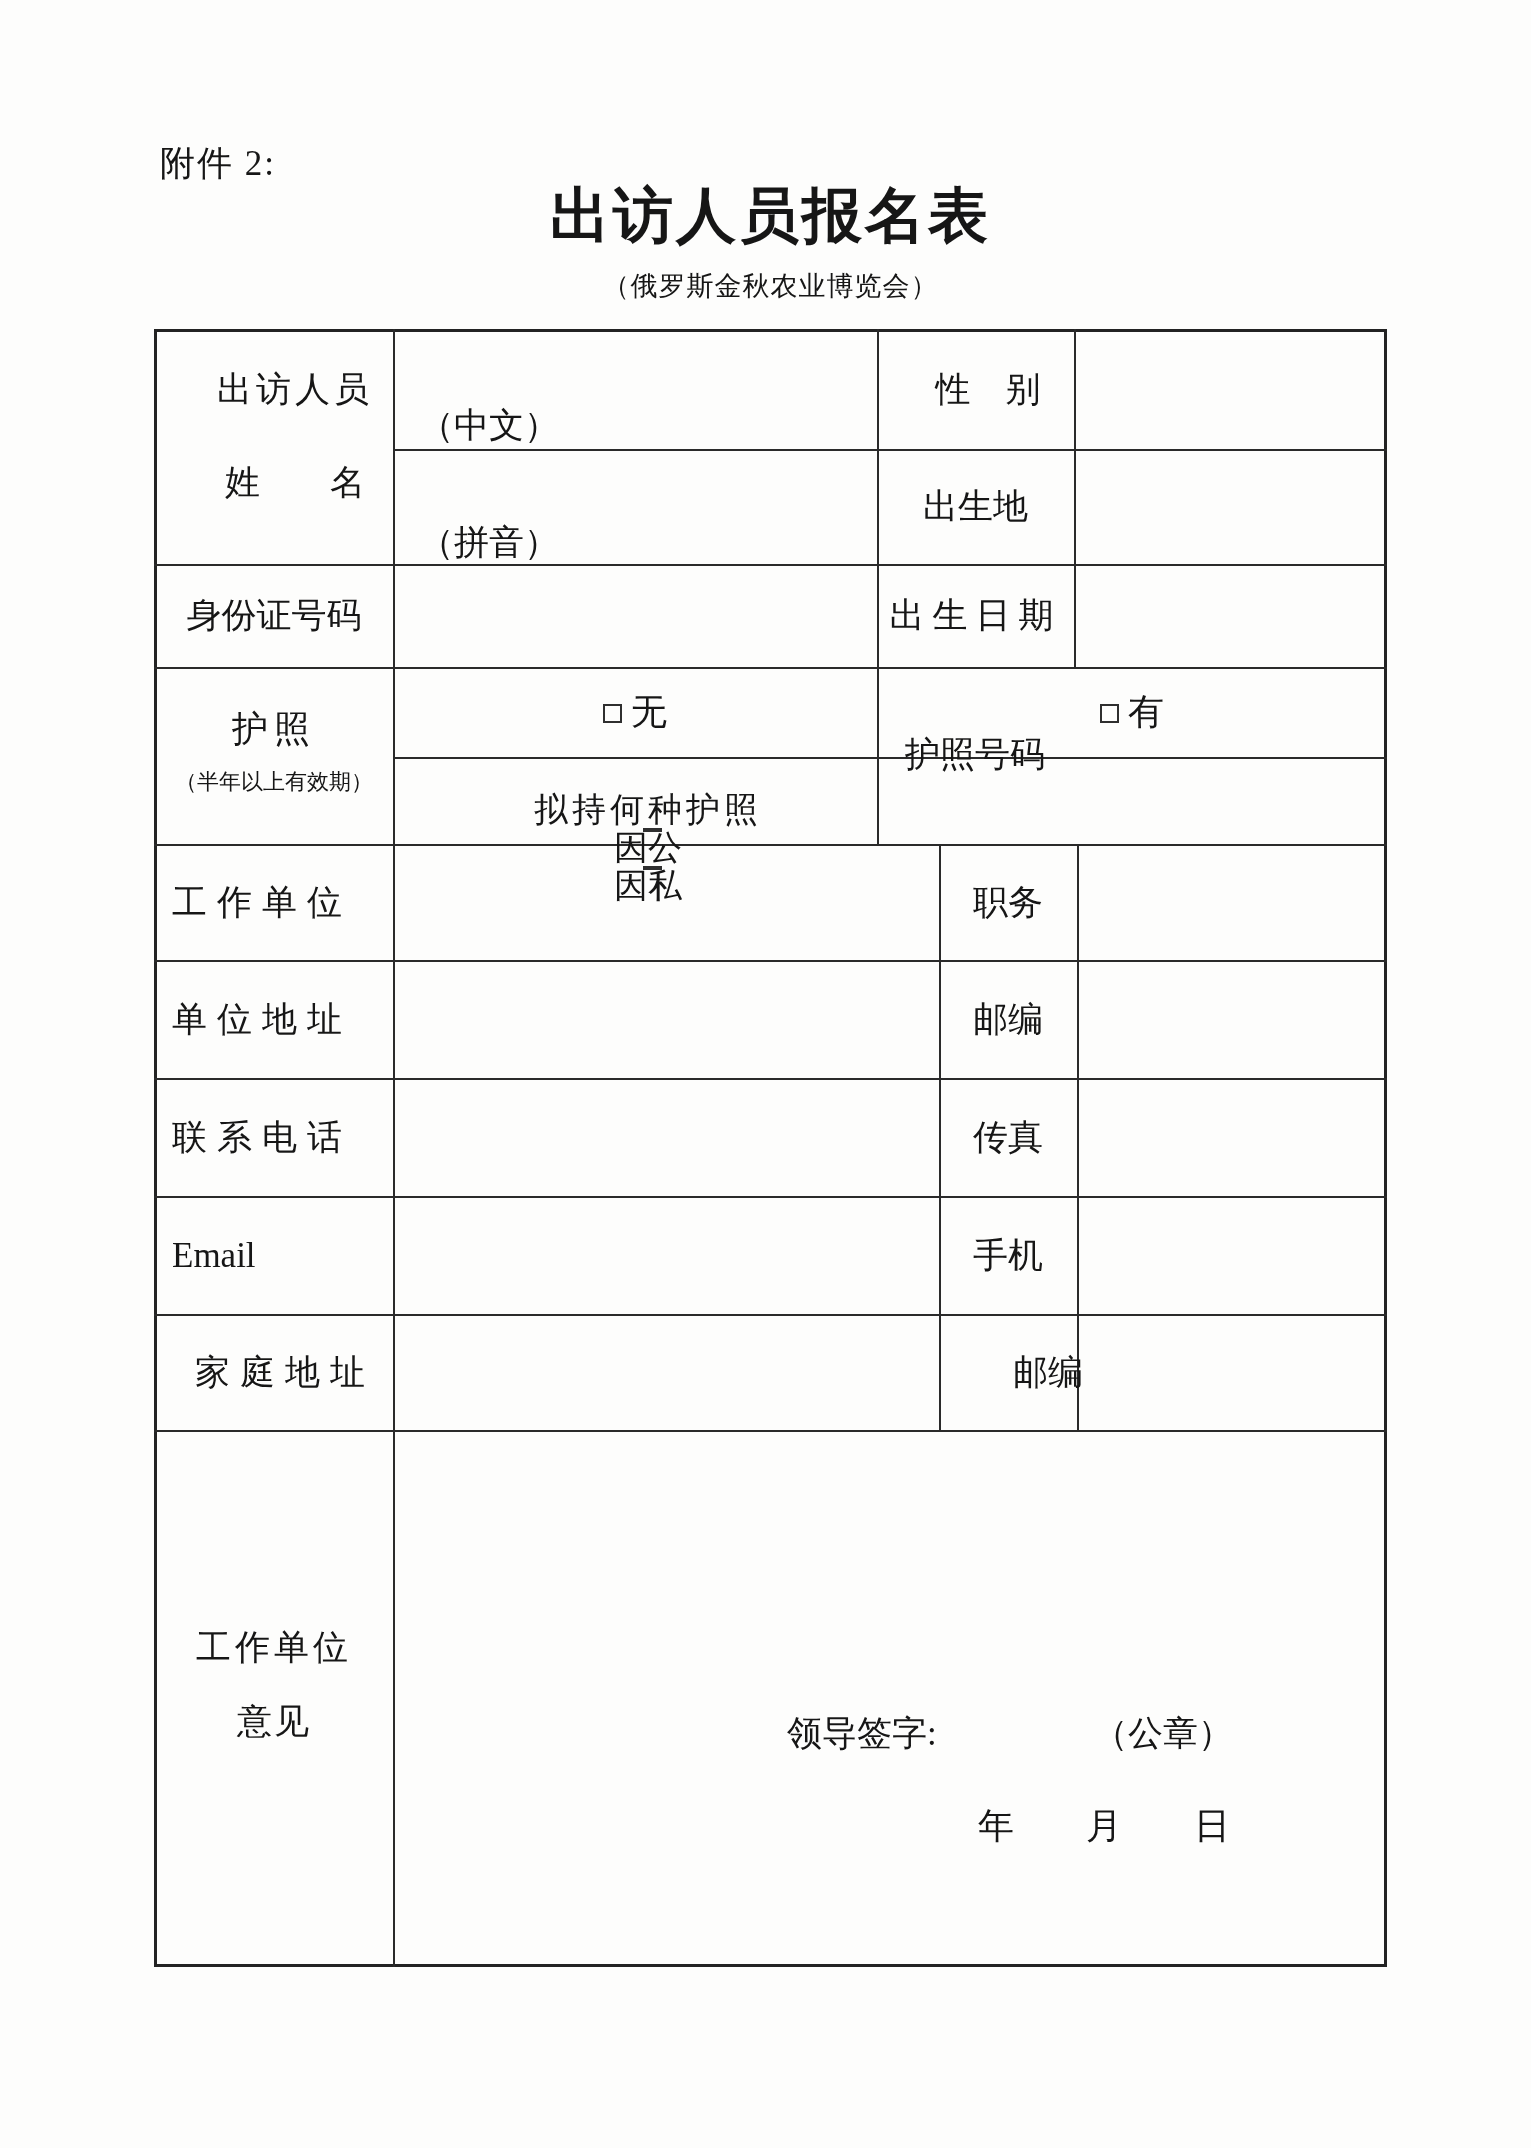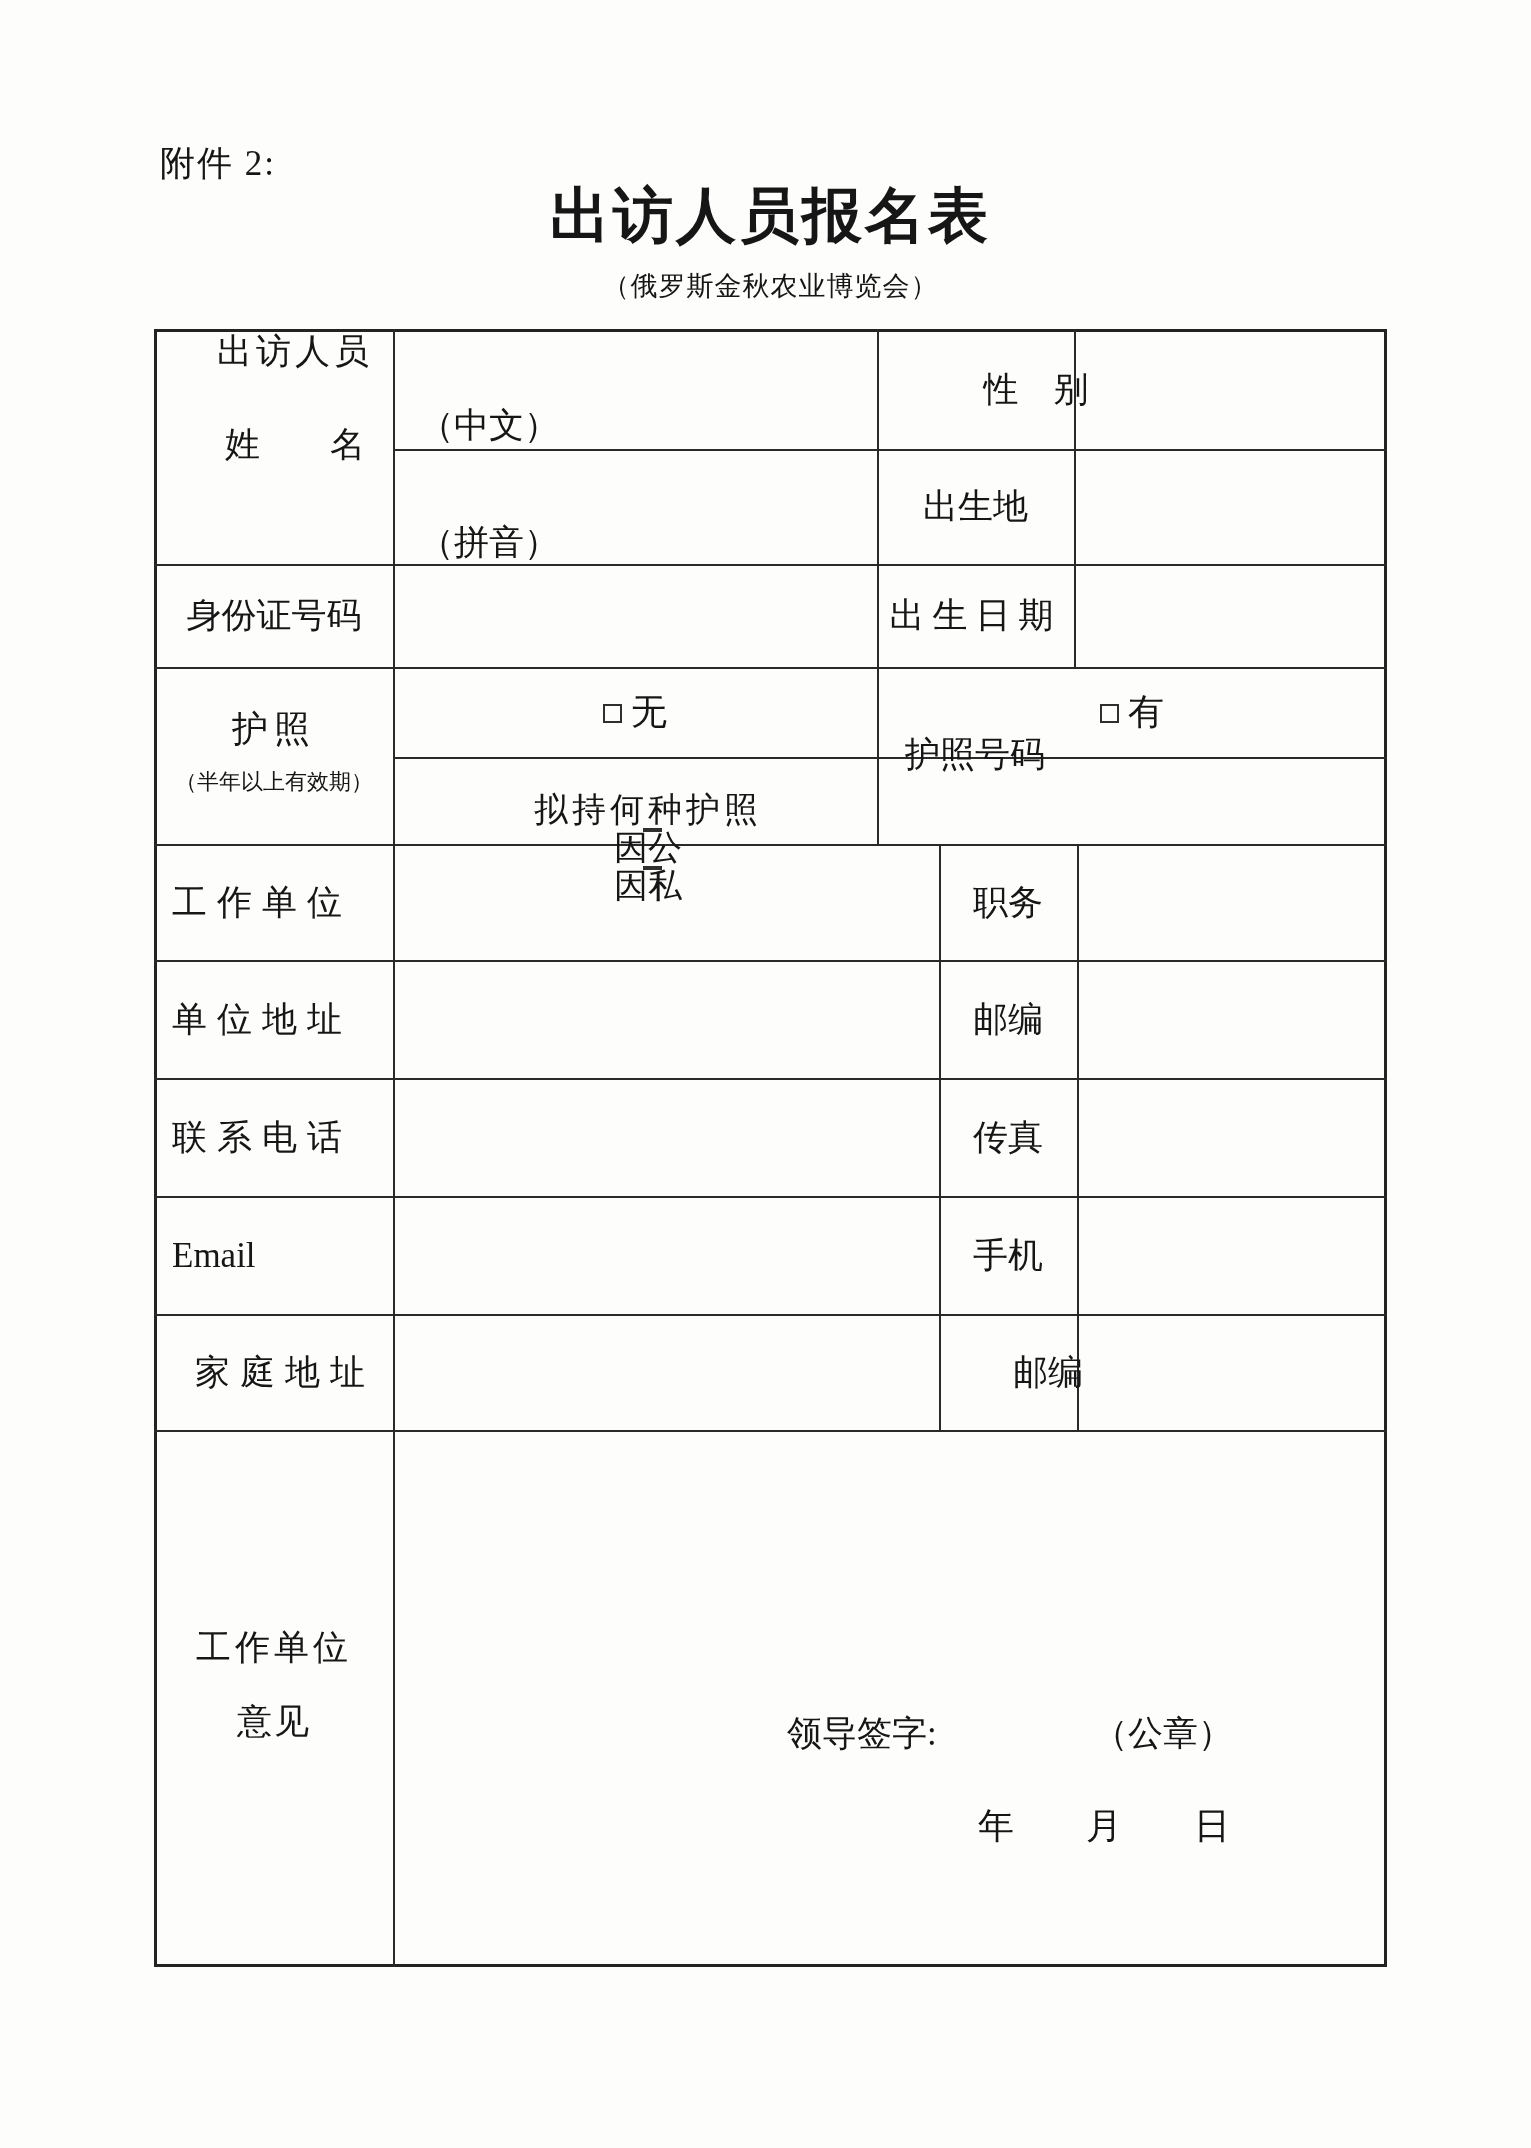--- a/index.html
+++ b/index.html
@@ -38,25 +38,25 @@
   #h8{top:1196px;left:154px;width:1233px;}
   #h9{top:1314px;left:154px;width:1233px;}
   #h10{top:1430px;left:154px;width:1233px;}
   
   .cell{display:flex;align-items:center;font-size:35px;line-height:1;}
   .center{justify-content:center;text-align:center;}
   .padl{padding-left:26px;box-sizing:border-box;margin-top:36px;}
   .ls4{letter-spacing:4px;}
   .ls8{letter-spacing:8px;}
   .ls10{letter-spacing:10px;}
-  #c-name-label{left:155px;top:312px;width:280px;height:234px;}
+  #c-name-label{left:155px;top:350px;width:280px;height:234px;}
   #c-name-label .l1{position:absolute;top:22px;width:100%;text-align:center;letter-spacing:4px;}
   #c-name-label .l2{position:absolute;top:115px;width:100%;text-align:center;}
   #c-chinese{left:393px;top:330px;width:484px;height:119px;}
-  #c-gender{left:877px;top:330px;width:222px;height:119px;margin-left:48px;}
+  #c-gender{left:877px;top:330px;width:222px;height:119px;}
   #c-gender-v{left:1074px;top:330px;width:313px;height:119px;}
   #c-pinyin{left:393px;top:449px;width:484px;height:115px;}
   #c-birthplace{left:877px;top:449px;width:197px;height:115px;}
   #c-birthplace-v{left:1074px;top:449px;width:313px;height:115px;}
   #c-id{left:155px;top:564px;width:238px;height:103px;}
   #c-id-v{left:393px;top:564px;width:484px;height:103px;}
   #c-birthdate{left:877px;top:564px;width:197px;height:103px;text-align:center;}
   #c-birthdate-v{left:1074px;top:564px;width:313px;height:103px;}
   #c-ppt-label{left:155px;top:667px;width:238px;height:177px;}
   #c-ppt-label .l1{position:absolute;top:44px;width:100%;text-align:center;font-size:36px;letter-spacing:6px;}

